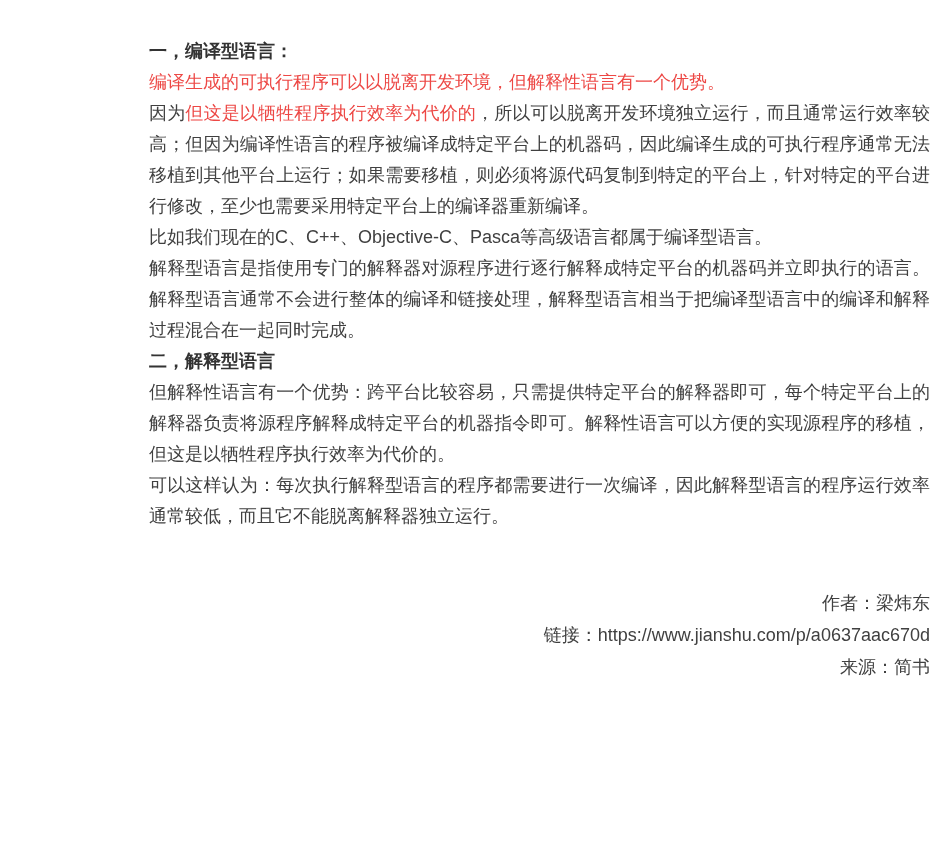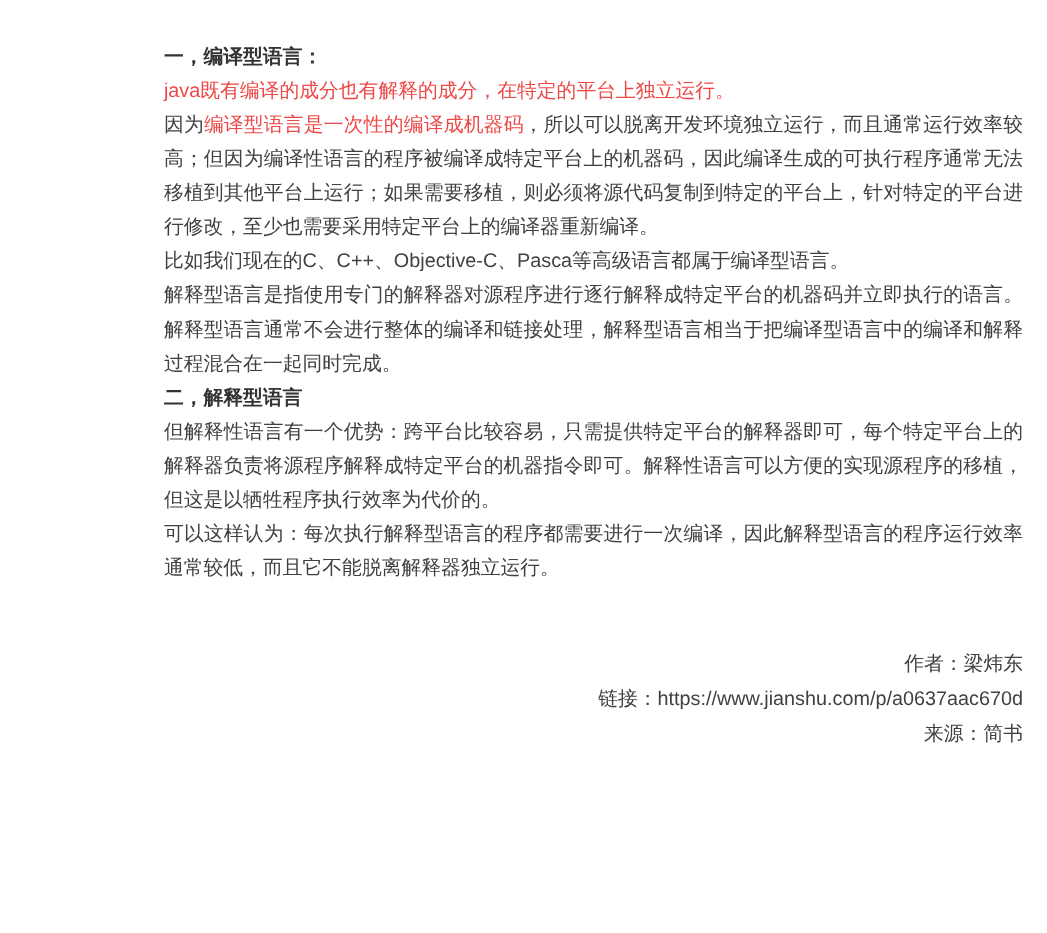--- a/index.html
+++ b/index.html
@@ -50,22 +50,22 @@
     padding: 0;
   }
 </style>
 </head>
 <body>
 
 <div class="page">
   <article class="article">
     <div id="paragraphs">
         <p class="para heading"><span>一，编译型语言：</span></p>
-        <p class="para"><span class="red">java既有编译的成分也有解释的成分，在特定的平台上独立运行。</span></p>
-        <p class="para"><span>因为</span><span class="red">编译型语言是一次性的编译成机器码</span><span>，所以可以脱离开发环境独立运行，而且通常运行效率较高；但因为编译性语言的程序被编译成特定平台上的机器码，因此编译生成的可执行程序通常无法移植到其他平台上运行；如果需要移植，则必须将源代码复制到特定的平台上，针对特定的平台进行修改，至少也需要采用特定平台上的编译器重新编译。</span></p>
+        <p class="para"><span class="red">编译生成的可执行程序可以以脱离开发环境，但解释性语言有一个优势。</span></p>
+        <p class="para"><span>因为</span><span class="red">但这是以牺牲程序执行效率为代价的</span><span>，所以可以脱离开发环境独立运行，而且通常运行效率较高；但因为编译性语言的程序被编译成特定平台上的机器码，因此编译生成的可执行程序通常无法移植到其他平台上运行；如果需要移植，则必须将源代码复制到特定的平台上，针对特定的平台进行修改，至少也需要采用特定平台上的编译器重新编译。</span></p>
         <p class="para"><span>比如我们现在的C、C++、Objective-C、Pasca等高级语言都属于编译型语言。</span></p>
         <p class="para"><span>解释型语言是指使用专门的解释器对源程序进行逐行解释成特定平台的机器码并立即执行的语言。解释型语言通常不会进行整体的编译和链接处理，解释型语言相当于把编译型语言中的编译和解释过程混合在一起同时完成。</span></p>
         <p class="para heading"><span>二，解释型语言</span></p>
         <p class="para"><span>但解释性语言有一个优势：跨平台比较容易，只需提供特定平台的解释器即可，每个特定平台上的解释器负责将源程序解释成特定平台的机器指令即可。解释性语言可以方便的实现源程序的移植，但这是以牺牲程序执行效率为代价的。</span></p>
         <p class="para"><span>可以这样认为：每次执行解释型语言的程序都需要进行一次编译，因此解释型语言的程序运行效率通常较低，而且它不能脱离解释器独立运行。</span></p>
       </div>
     <div class="attribution">
       <p><span>作者：</span><span>梁炜东</span></p>
       <p><span>链接：</span><span>https://www.jianshu.com/p/a0637aac670d</span></p>
       <p><span>来源：</span><span>简书</span></p>

